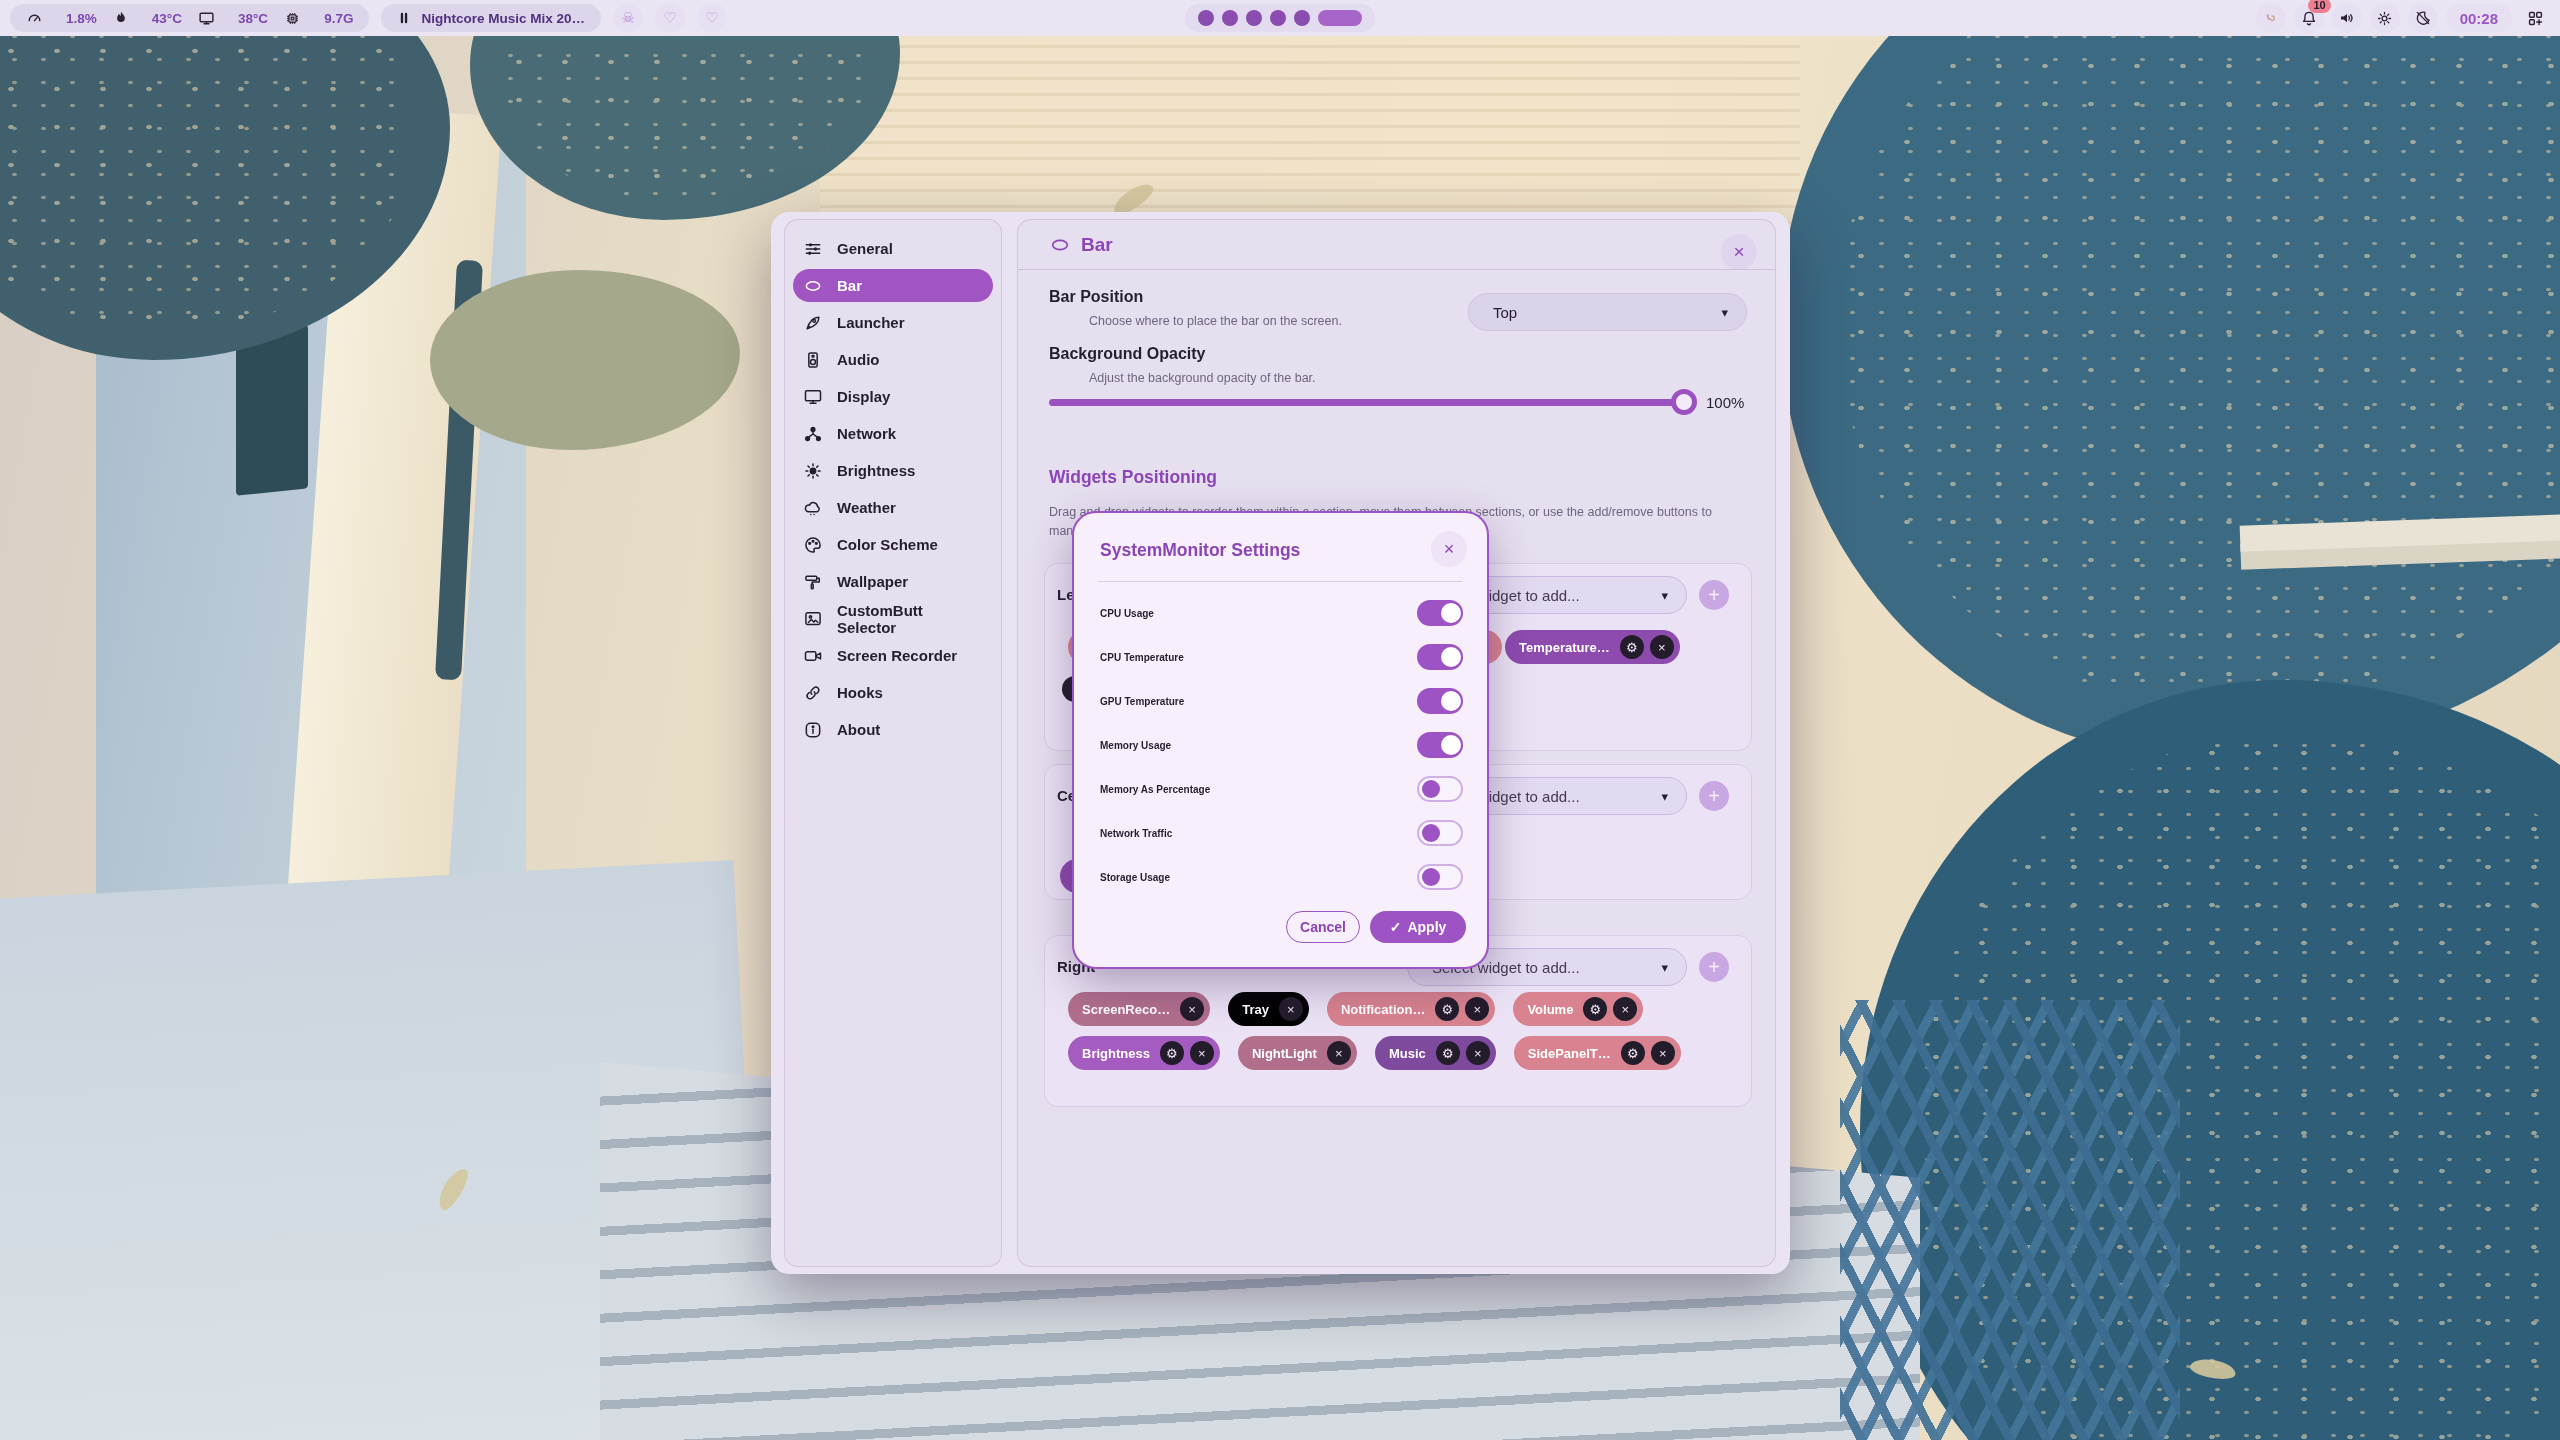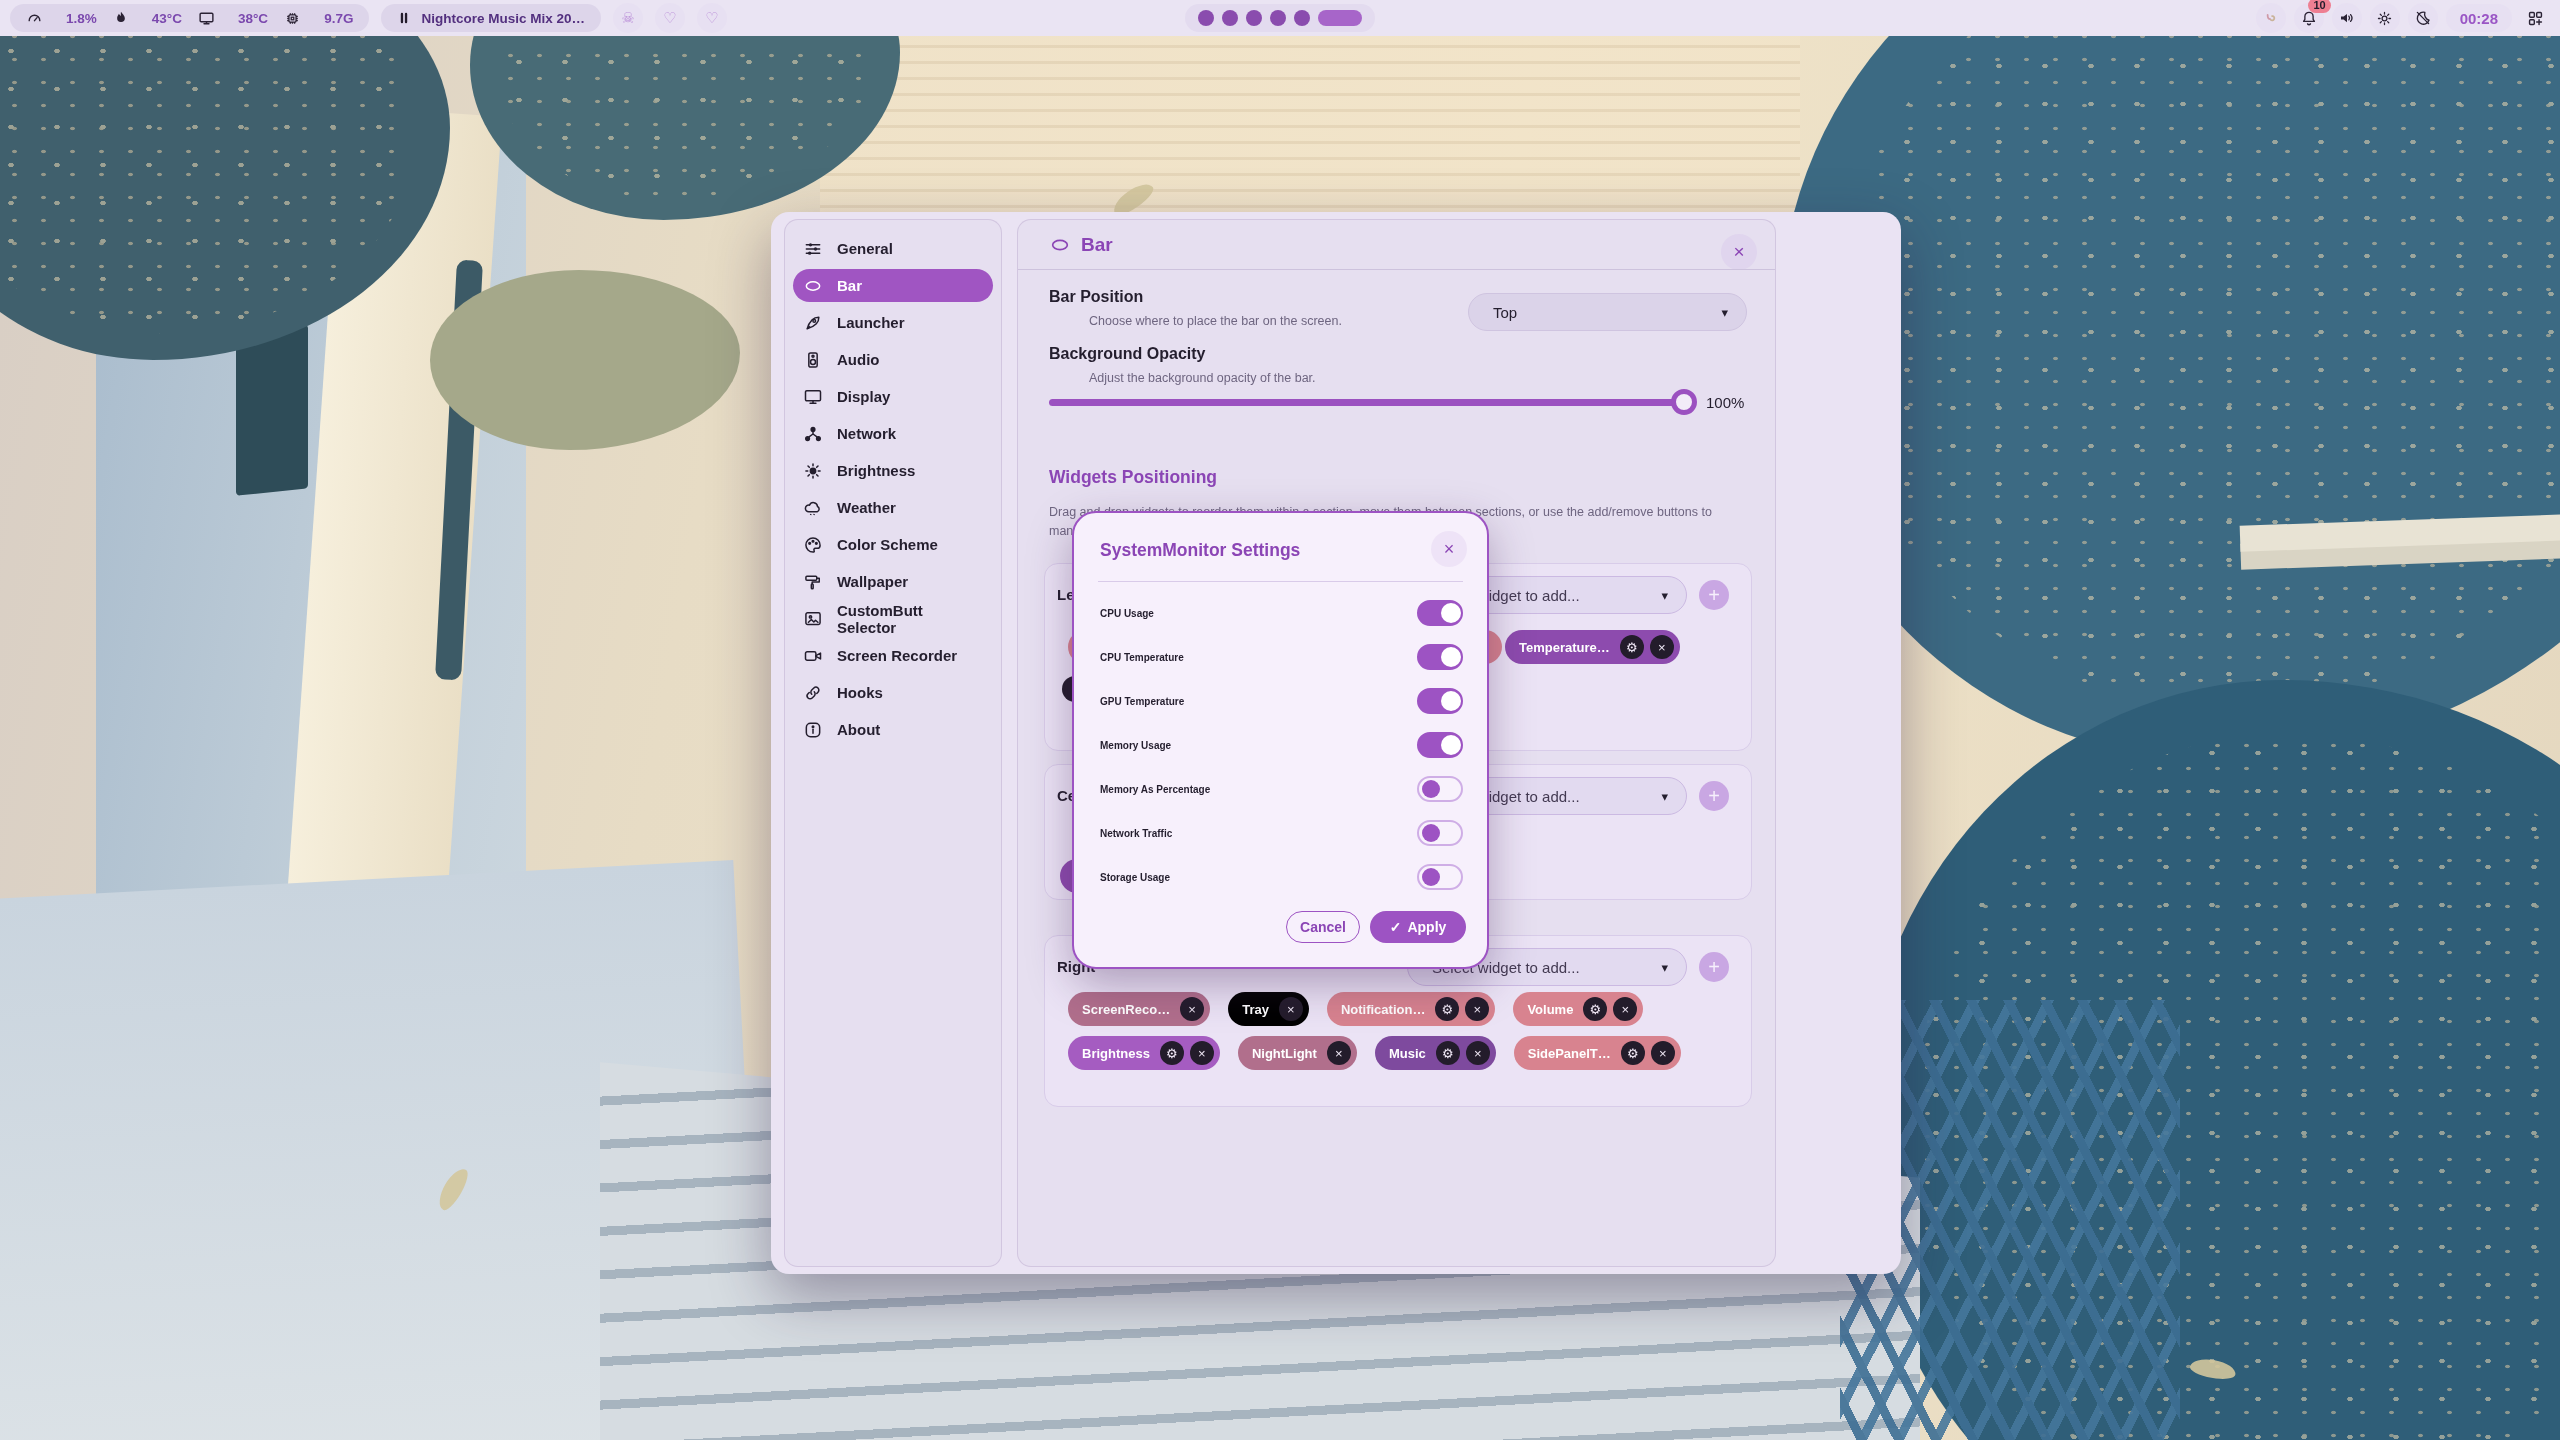--- a/index.html
+++ b/index.html
@@ -54,21 +54,21 @@
   .ws{gap:8px;padding:0 13px;background:#e3dbef;}
   .ws-dot{width:16px;height:16px;border-radius:50%;background:#8a4cae;}
   .ws-active{width:44px;height:16px;border-radius:8px;background:#a765c9;}
   .tb-right{margin-left:auto;display:flex;align-items:center;gap:8px;}
   .icon-chip{width:30px;height:30px;border-radius:50%;background:#e7e0f2;display:flex;align-items:center;justify-content:center;color:#2b2335;position:relative;border:none;padding:0;}
   .badge{position:absolute;top:-5px;right:-7px;background:#ee7f92;color:#231c2b;font-size:11px;font-weight:700;
     padding:1px 5px;border-radius:9px;line-height:13px;}
   .clock-pill{padding:0 14px;background:#e7e0f2;font-size:15px;font-weight:700;color:#9a55c5;}
 
   
-  .window{position:absolute;left:771px;top:212px;width:1130px;height:1062px;background:#eae3f3;border-radius:18px;
+  .window{position:absolute;left:771px;top:212px;width:1019px;height:1062px;background:#eae3f3;border-radius:18px;
     box-shadow:0 22px 60px rgba(40,20,60,.38);z-index:10;}
   .card{position:absolute;background:#e6dff0;border:1px solid rgba(140,110,170,.22);border-radius:14px;box-sizing:border-box;}
   .sidebar{left:13px;top:7px;width:218px;height:1048px;padding:8px 0;}
   .side-item{display:flex;align-items:center;gap:14px;height:33px;margin:4px 8px;border-radius:17px;padding:0 10px;
     color:#241e2e;font-size:15px;font-weight:600;}
   .side-item svg{color:#241e2e;flex:0 0 auto;}
   .side-item.active{background:#a055c2;color:#fff;}
   .side-item.active svg{color:#fff;}
 
   .main{left:246px;top:7px;width:759px;height:1048px;}

